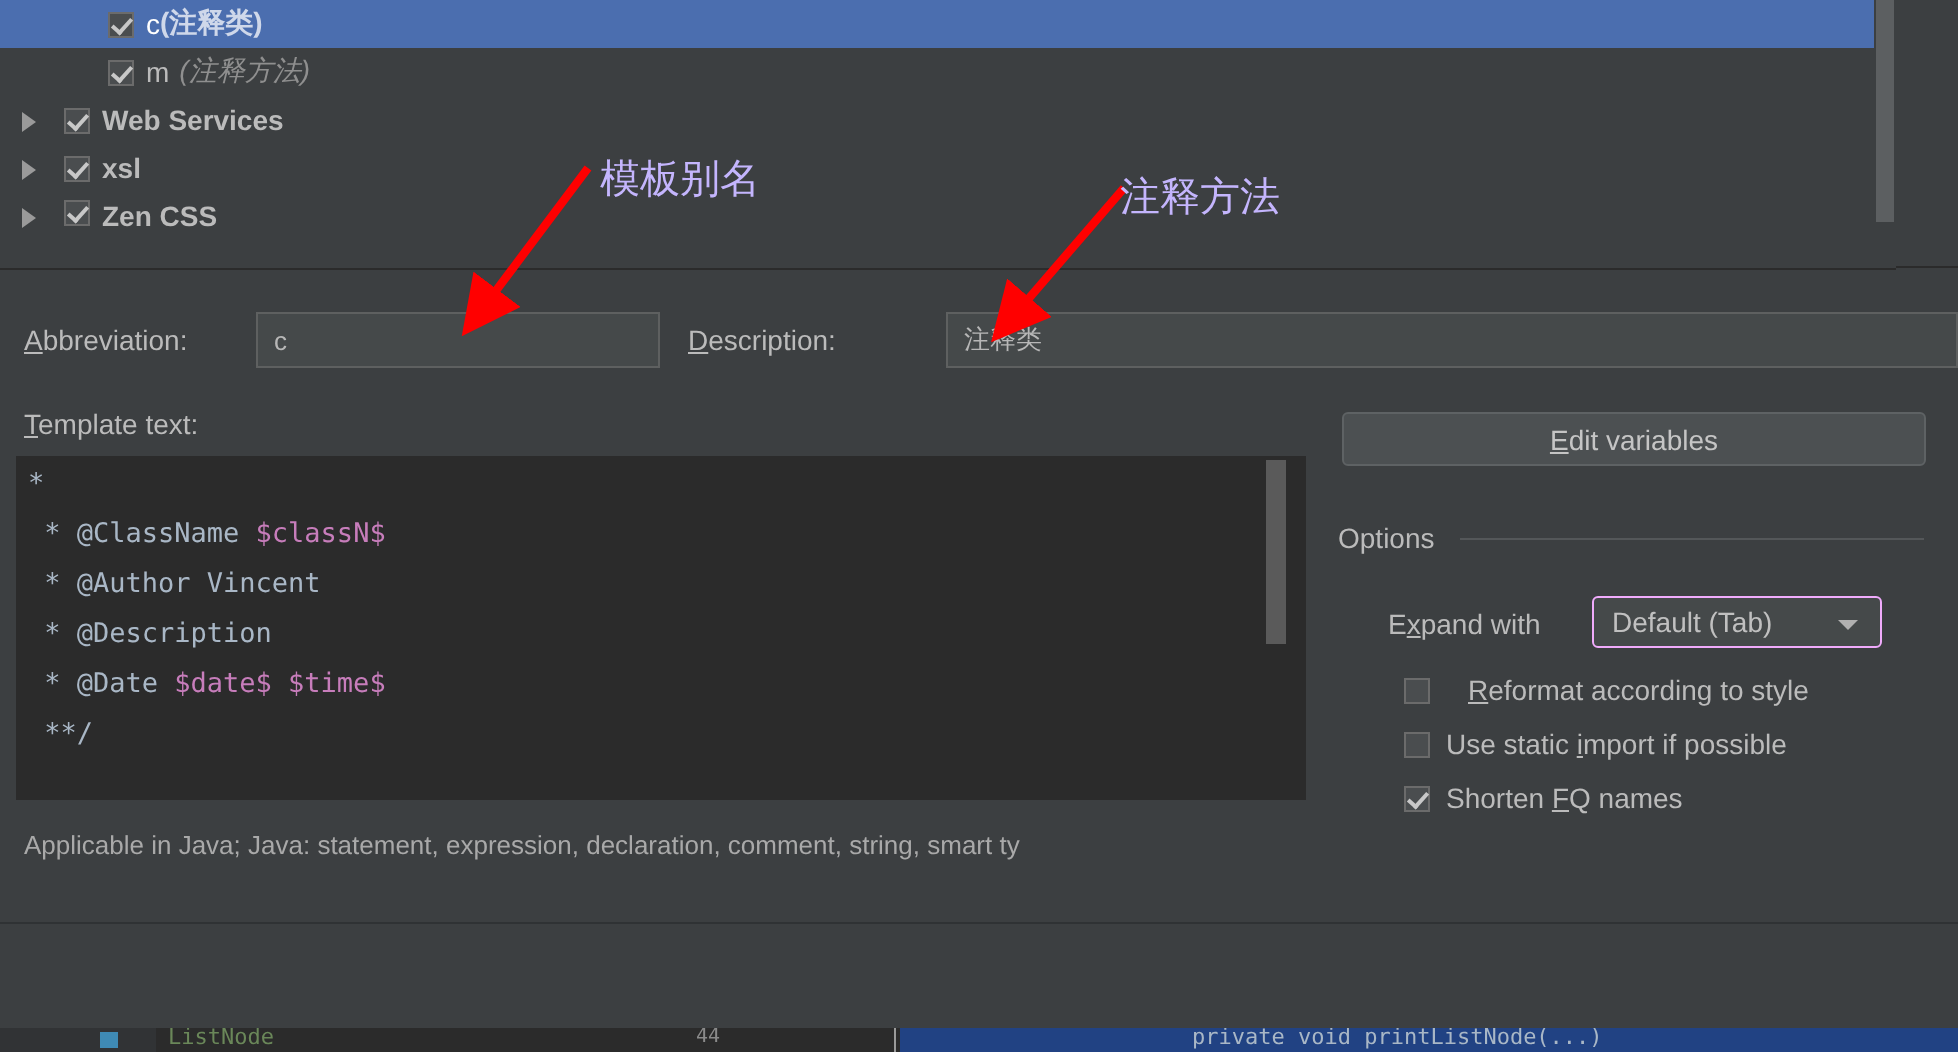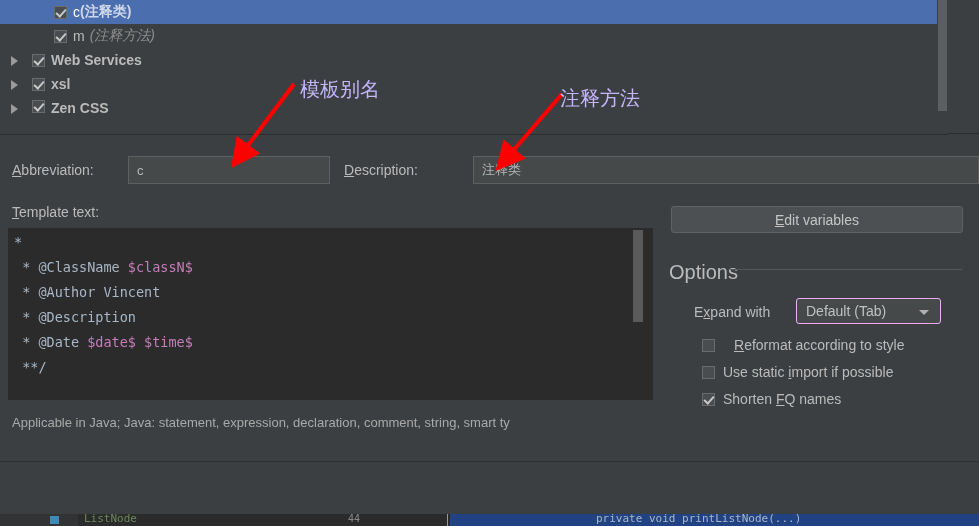--- a/index.html
+++ b/index.html
@@ -201,21 +201,21 @@
   }
   .edit-vars {
     position: absolute;
     left: 671px; top: 206px;
     width: 292px;
     height: 27px;
   }
   .options-title {
     position: absolute;
     left: 669px; top: 261px;
-    font-size: 20px;
+    font-size: 14px;
     color: #bbbbbb;
   }
   .options-sep {
     position: absolute;
     left: 730px; top: 269px;
     width: 232px;
     height: 1px;
     background: #545759;
   }
   .expand-label {

